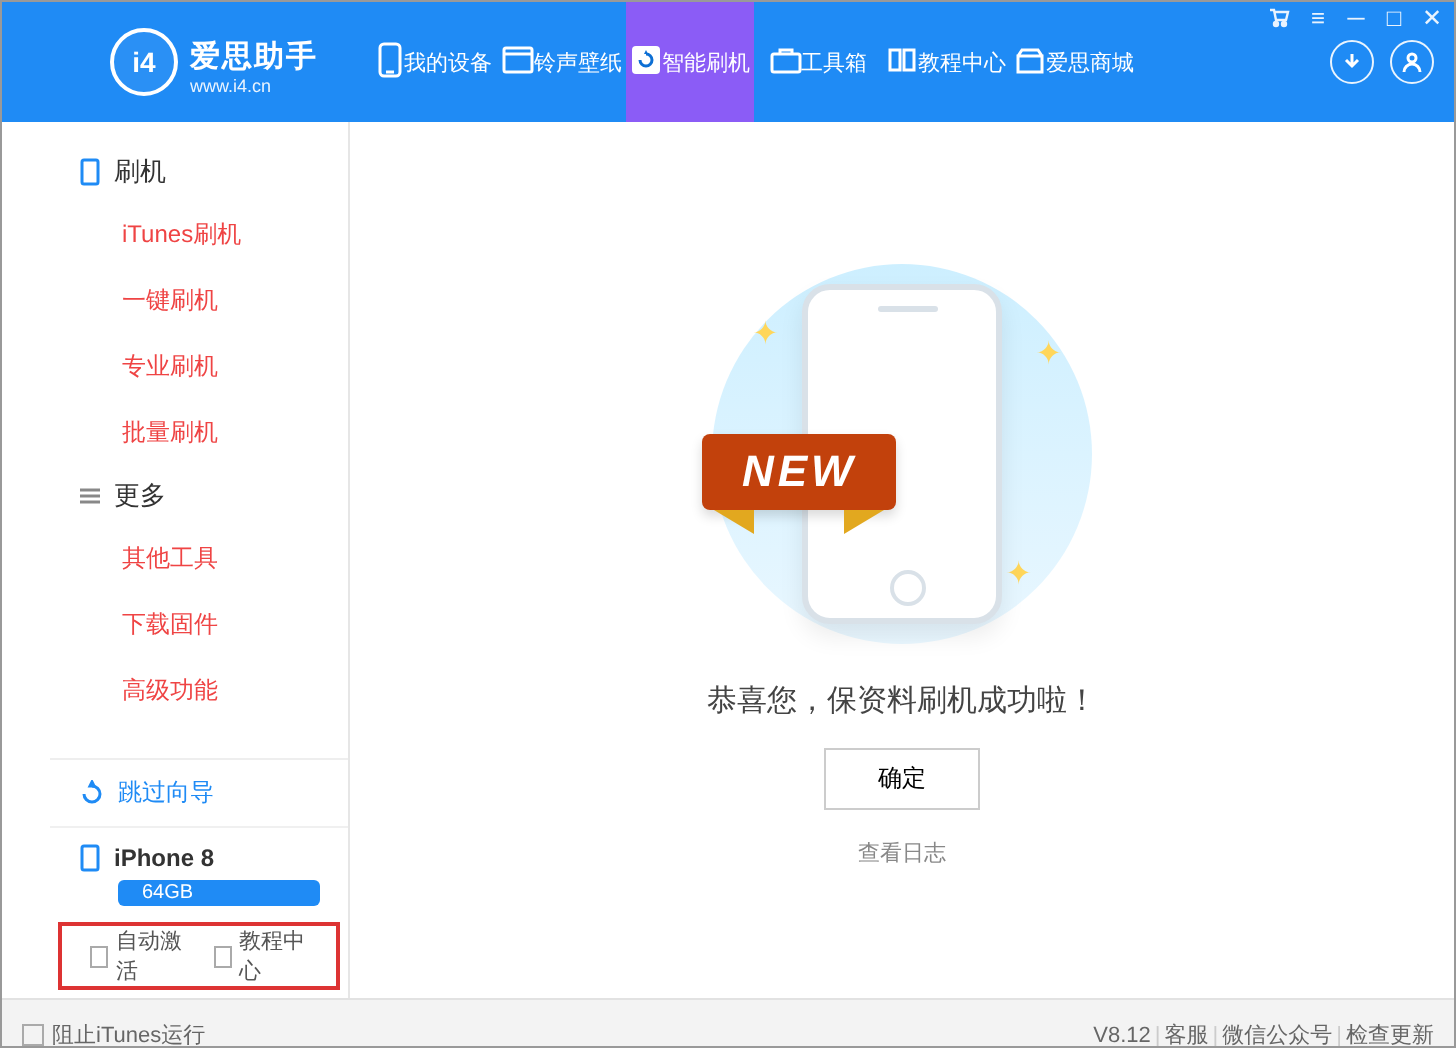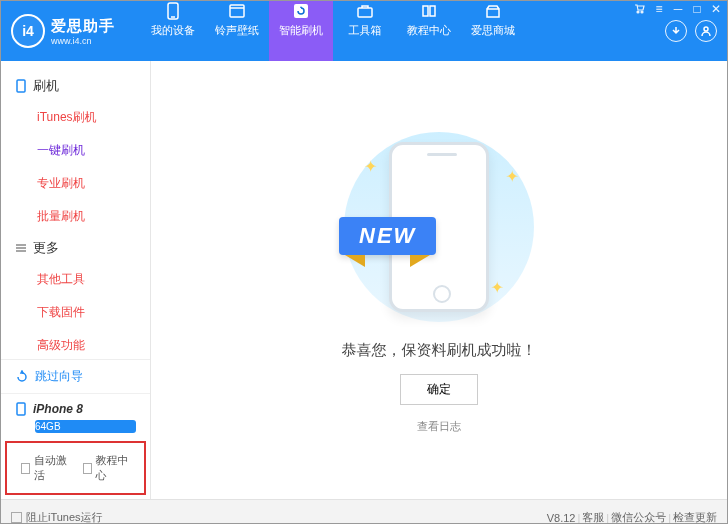--- a/index.html
+++ b/index.html
@@ -1,52 +1,52 @@
 <!DOCTYPE html>
 <html><head>
 <meta charset="utf-8">
 <style>
   * { box-sizing: border-box; margin: 0; padding: 0; }
   body { font-family: "Microsoft YaHei", Arial, sans-serif; font-size: 12px; color: #333; background: #fff; width: 728px; height: 524px; overflow: hidden; border: 1px solid #999; }
   .header { background: #1f8bf5; height: 60px; display: flex; align-items: center; }
-  .logo-area { width: 140px; display: flex; align-items: center; padding-left: 10px; }
+  .logo-area { width: 140px; display: flex; align-items: flex-end; padding-left: 10px; margin-left: 44px; }
   .logo-circle { width: 34px; height: 34px; border: 2px solid #fff; border-radius: 50%; display: flex; align-items: center; justify-content: center; color: #fff; font-weight: bold; font-size: 14px; background: rgba(255,255,255,0.05); }
   .logo-text { color: #fff; margin-left: 6px; }
   .logo-text .name { font-size: 15px; font-weight: bold; letter-spacing:1px; }
   .logo-text .url { font-size: 9px; opacity: 0.9; }
   .nav { display: flex; flex: 1; height: 100%; }
-  .nav-item { width: 64px; display: flex; flex-direction: column; align-items: center; color: #fff; font-size: 11px; cursor: pointer; }
+  .nav-item { width: 64px; display: flex; flex-direction: row; align-items: center; justify-content: center; color: #fff; font-size: 11px; cursor: pointer; }
   .nav-item.selected { background: #8b5cf6; }
   .nav-item .iconbox { height: 20px; display:flex; align-items:center; justify-content:center; margin-bottom:2px; }
   .win-btns { position: absolute; top: 2px; right: 4px; display: flex; gap: 3px; }
   .win-btns span { width: 16px; height: 14px; display:flex; align-items:center; justify-content:center; color:#fff; opacity:0.9; cursor:pointer; font-size:12px; }
   .hright { display:flex; align-items:center; padding-right:10px; gap:8px; }
   .hcircle { width:22px;height:22px;border:1.5px solid rgba(255,255,255,0.9);border-radius:50%;display:flex;align-items:center;justify-content:center;color:#fff;font-size:12px;cursor:pointer; }
   .body { display:flex; height: calc(100% - 60px - 24px); }
-  .sidebar { width: 150px; border-right:1px solid #e6e6e6; display:flex; flex-direction:column; }
+  .sidebar { width: 150px; border-right:1px solid #e6e6e6; display:flex; flex-direction:column;margin-left:24px; }
   .sb-list { flex:1; padding-top:10px; overflow:hidden; }
   .sb-section { padding: 6px 14px; font-size: 13px; color:#333; display:flex; align-items:center; gap:6px; }
   .sb-item { padding: 8px 14px 8px 36px; font-size: 12px; color:#ef4444; cursor:pointer; }
-  .sb-item.selected { color:#6d28d9; }
+  .sb-item.selected { color:#ef4444; }
   .sb-bottom { border-top:1px solid #eee; }
   .mode-row { padding:8px 14px; display:flex; align-items:center; gap:6px; color:#1f8bf5; font-size:12px; border-bottom:1px solid #f0f0f0; cursor:pointer; }
   .device-row { padding:8px 14px; display:flex; flex-direction:column; gap:4px; }
-  .device-name { display:flex; align-items:center; gap:6px; font-weight:bold; color:#333; font-size:12px;font-style:italic; }
-  .badge { background:#1f8bf5; color:#fff; border-radius:3px; padding:1px 0; font-size:10px; margin-left:20px; }
-  .check-row { padding:10px 14px; display:flex; gap:14px; font-size:11px; color:#555; border:2px solid #d33; margin:0 4px 4px 4px; }
+  .device-name { display:flex; align-items:center; gap:6px; font-weight:bold; color:#333; font-size:12px; }
+  .badge { background:#1f8bf5; color:#fff; border-radius:3px; padding:1px 12px; font-size:10px; margin-left:20px; }
+  .check-row { padding:0 14px; display:flex; gap:14px; font-size:11px; color:#555; border:2px solid #d33; margin:0 4px 4px 4px; }
   .cb { display:flex; align-items:center; gap:4px; cursor:pointer; }
   .cb .box { width:11px;height:11px;border:1px solid #aaa;display:inline-block; }
   .main { flex:1; display:flex; flex-direction:column; align-items:center; justify-content:center; gap:14px; background:#fff; }
   .hero { width:220px; height:200px; position:relative; }
   .halo { width:190px;height:190px;border-radius:50%;background:linear-gradient(180deg,#cdefff,#e9f7ff);position:absolute;left:15px;top:5px;}
   .phone { width:100px;height:170px;background:#fff;border:3px solid #d9e1e8;border-radius:14px;position:absolute;left:60px;top:15px;box-shadow:0 6px 12px rgba(0,0,0,0.08);}
   .phone:before{content:"";width:30px;height:3px;background:#d9e1e8;border-radius:2px;position:absolute;top:8px;left:35px;}
   .phone:after{content:"";width:14px;height:14px;border:2px solid #d9e1e8;border-radius:50%;position:absolute;bottom:6px;left:41px;}
   .ribbon { position:absolute; left:10px; top:90px; }
-  .ribbon-body { background:#3b82f6; color:#fff; font-weight:bold; font-size:22px; padding:6px 20px; border-radius:4px; font-style:italic; letter-spacing:2px; box-shadow:0 3px 6px rgba(0,0,0,0.15); }
+  .ribbon-body { background:#c2410c; color:#fff; font-weight:bold; font-size:22px; padding:6px 20px; border-radius:4px; font-style:italic; letter-spacing:2px; box-shadow:0 3px 6px rgba(0,0,0,0.15); }
   .ribbon-tail { width:0;height:0;border-top:12px solid #e2a81f;border-left:20px solid transparent;position:absolute;bottom:-12px;left:6px;}
   .ribbon-tailR { width:0;height:0;border-top:12px solid #e2a81f;border-right:20px solid transparent;position:absolute;bottom:-12px;right:6px;}
   .spark { position:absolute;color:#ffd65a;font-size:16px;}
   .msg { font-size:15px; color:#444; }
   .okbtn { border:1px solid #ccc; background:#fff; padding:6px 26px; font-size:12px; cursor:pointer; }
   .loglink { font-size:11px; color:#888; cursor:pointer; }
   .statusbar { height:36px; background:#f3f3f3; border-top:1px solid #e2e2e2; display:flex; align-items:center; font-size:11px; color:#666; padding:0 10px; }
   .statusbar .left { flex:1; display:flex; align-items:center; gap:4px; }
   .statusbar .right { display:flex; gap:2px; align-items:center; }
   .sep { color:#ccc; }

